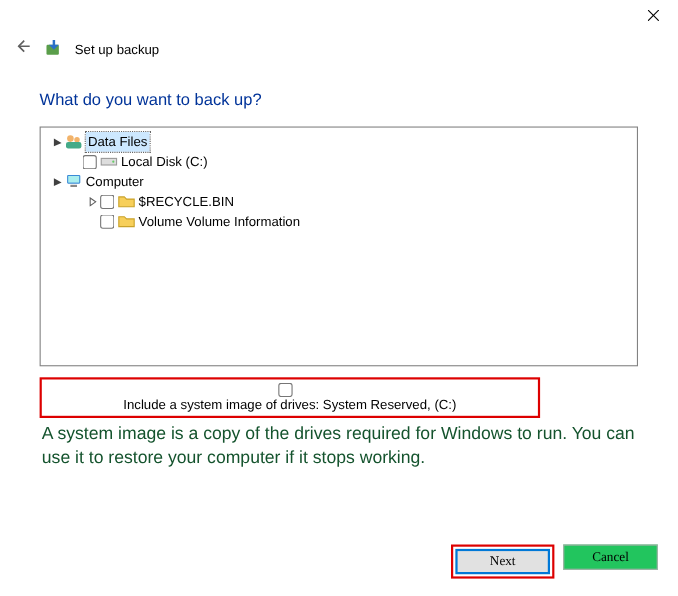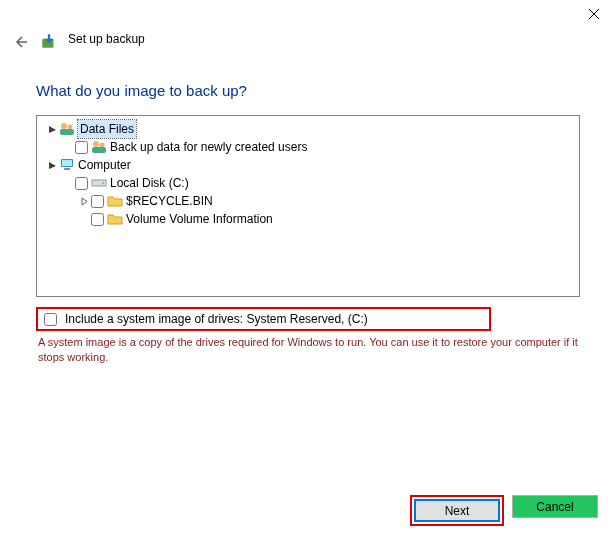--- a/index.html
+++ b/index.html
@@ -1,41 +1,41 @@
 <!DOCTYPE html>
 <html><head>
 <meta charset="utf-8">
 <style>
 * { box-sizing: border-box; margin: 0; padding: 0; }
 body { font-family: "Segoe UI", Tahoma, sans-serif; font-size: 12px; color: #000; background: #fff; width: 616px; height: 542px; overflow: hidden; position: relative; }
 .titlebar { height: 30px; display: flex; justify-content: flex-end; align-items: flex-start; }
 .close-btn { width: 45px; height: 28px; display: flex; align-items: center; justify-content: center; cursor: pointer; }
 .close-btn svg { width: 10px; height: 10px; }
-.header-row { display: flex; align-items: flex-start; padding: 2px 10px 8px 10px; gap: 10px; }
+.header-row { display: flex; align-items: flex-end; padding: 2px 10px 8px 10px; gap: 10px; }
 .back-arrow { width: 20px; height: 20px; display: flex; align-items: center; justify-content: center; cursor: pointer; }
 .back-arrow svg { width: 16px; height: 16px; stroke: #606060; }
 .app-icon { width: 18px; height: 18px; display: inline-flex; align-items: center; justify-content: center; }
 .app-title { font-size: 12px; }
 .content { padding: 10px 36px 0 36px; }
 .heading { color: #003399; font-size: 15px; font-weight: 400; margin: 12px 0 16px 0; }
 .instruction { font-size: 12px; margin-bottom: 26px; }
-.tree-box { border: 1px solid #828282; padding: 4px 2px; height: 182px; overflow: hidden; background: #fff; }
+.tree-box { border: 1px solid #828282; padding: 4px 2px; height: 218px; overflow: hidden; background: #fff; }
 .tree-row { display: flex; align-items: center; height: 18px; line-height: 18px; white-space: nowrap; }
 .indent { display: inline-block; }
 .expander { width: 14px; height: 14px; display: inline-flex; align-items: center; justify-content: center; cursor: pointer; }
 .expander svg { width: 9px; height: 9px; }
 .chk { width: 13px; height: 13px; margin: 0 3px 0 0; cursor: pointer; accent-color: #000; }
 .node-icon { width: 16px; height: 16px; margin-right: 3px; display: inline-flex; align-items: center; justify-content: center; }
 .node-label { font-size: 12px; }
 .selected { background: #cde8ff; outline: 1px dotted #666; padding: 0 2px; }
 .bold { font-weight: bold; }
-.sysimg-row { display: flex; align-items: center; margin: 10px 0 4px 0; border: 2px solid #d00; padding: 3px 6px; width: 455px; }
+.sysimg-row { display: flex; align-items: center; margin: 10px 0 4px 0; border: 2px solid #d00; padding: 3px 6px; width: 455px; flex-direction: column; }
 .sysimg-row .chk { margin-right: 8px; }
-.sysimg-desc { font-size: 11px; color: #7f1d1d; padding: 0 2px; line-height: 1.35; }
-.footer { position: absolute; bottom: 16px; right: 18px; display: flex; gap: 8px; }
+.sysimg-desc { font-size: 16px; color: #14532d; padding: 0 2px; line-height: 1.35; }
+.footer { position: absolute; bottom: 16px; right: 18px; display: flex; gap: 8px; font-family: Liberation Serif, serif; }
 .btn { min-width: 86px; height: 23px; font-size: 12px; font-family: inherit; border: 1px solid #adadad; background: #22c55e; cursor: pointer; }
 .btn.primary { border: 2px solid #0078d7; background: #e1e1e1; }
 .next-wrap { border: 2px solid #d00; padding: 2px; }
 
 .people-icon svg, .computer-icon svg, .drive-icon svg, .folder-icon svg { width: 16px; height: 16px; }
 </style>
 </head>
 <body>
 
 <div class="titlebar">
@@ -57,82 +57,70 @@
   <span class="app-icon">
     <svg viewBox="0 0 16 16">
         <rect x="2" y="6" width="10" height="8" fill="#5a9e4a" rx="1"></rect>
         <path d="M7 2 L7 6 L4 6 L8 10 L12 6 L9 6 L9 2 Z" fill="#2a70c8"></path>
       </svg>
   </span>
   <span class="app-title">Set up backup</span>
 </div>
 
 <div class="content">
-  <div class="heading">What do you image to back up?</div>
+  <div class="heading">What do you want to back up?</div>
 
   <div class="tree-box">
 
     <div class="tree-row">
       <span class="indent" style="width:6px"></span>
       <span class="expander">
           <svg viewBox="0 0 9 9">
             <path d="M1 1 L8 5 L1 8 Z" fill="#404040"></path>
           </svg>
         </span>
       <span class="node-icon people-icon">
           <svg viewBox="0 0 16 16">
             <circle cx="5" cy="5" r="3" fill="#f2b36a"></circle>
             <circle cx="11" cy="6" r="2.5" fill="#f2b36a"></circle>
             <rect x="1" y="8" width="14" height="6" rx="2" fill="#4a8"></rect>
           </svg>
         </span>
       <span class="node-label selected">Data Files</span>
     </div>
 
+
+
     <div class="tree-row">
       <span class="indent" style="width:36px"></span>
       <input type="checkbox" class="chk" style="">
-      <span class="node-icon people-icon">
+      <span class="node-icon drive-icon">
           <svg viewBox="0 0 16 16">
-            <circle cx="5" cy="5" r="3" fill="#f2b36a"></circle>
-            <circle cx="11" cy="6" r="2.5" fill="#f2b36a"></circle>
-            <rect x="1" y="8" width="14" height="6" rx="2" fill="#4a8"></rect>
+            <rect x="1" y="5" width="14" height="6" fill="#ddd" stroke="#999"></rect>
+            <circle cx="12" cy="8" r="1" fill="#6c6"></circle>
           </svg>
         </span>
-      <span class="node-label">Back up data for newly created users</span>
+      <span class="node-label">Local Disk (C:)</span>
     </div>
-
 
     <div class="tree-row">
       <span class="indent" style="width:6px"></span>
       <span class="expander">
           <svg viewBox="0 0 9 9">
             <path d="M1 1 L8 5 L1 8 Z" fill="#404040"></path>
           </svg>
         </span>
       <span class="node-icon computer-icon">
           <svg viewBox="0 0 16 16">
             <rect x="2" y="2" width="12" height="8" fill="#3a8ad6" rx="1"></rect>
             <rect x="3" y="3" width="10" height="6" fill="#aee"></rect>
             <rect x="5" y="11" width="6" height="2" fill="#888"></rect>
           </svg>
         </span>
       <span class="node-label">Computer</span>
-    </div>
-
-    <div class="tree-row">
-      <span class="indent" style="width:36px"></span>
-      <input type="checkbox" class="chk" style="">
-      <span class="node-icon drive-icon">
-          <svg viewBox="0 0 16 16">
-            <rect x="1" y="5" width="14" height="6" fill="#ddd" stroke="#999"></rect>
-            <circle cx="12" cy="8" r="1" fill="#6c6"></circle>
-          </svg>
-        </span>
-      <span class="node-label">Local Disk (C:)</span>
     </div>
 
 
     <div class="tree-row">
       <span class="indent" style="width:38px"></span>
       <span class="expander">
           <svg viewBox="0 0 9 9">
             <path d="M2 1 L7 4.5 L2 8 Z" fill="none" stroke="#606060" stroke-width="1"></path>
           </svg>
         </span>

